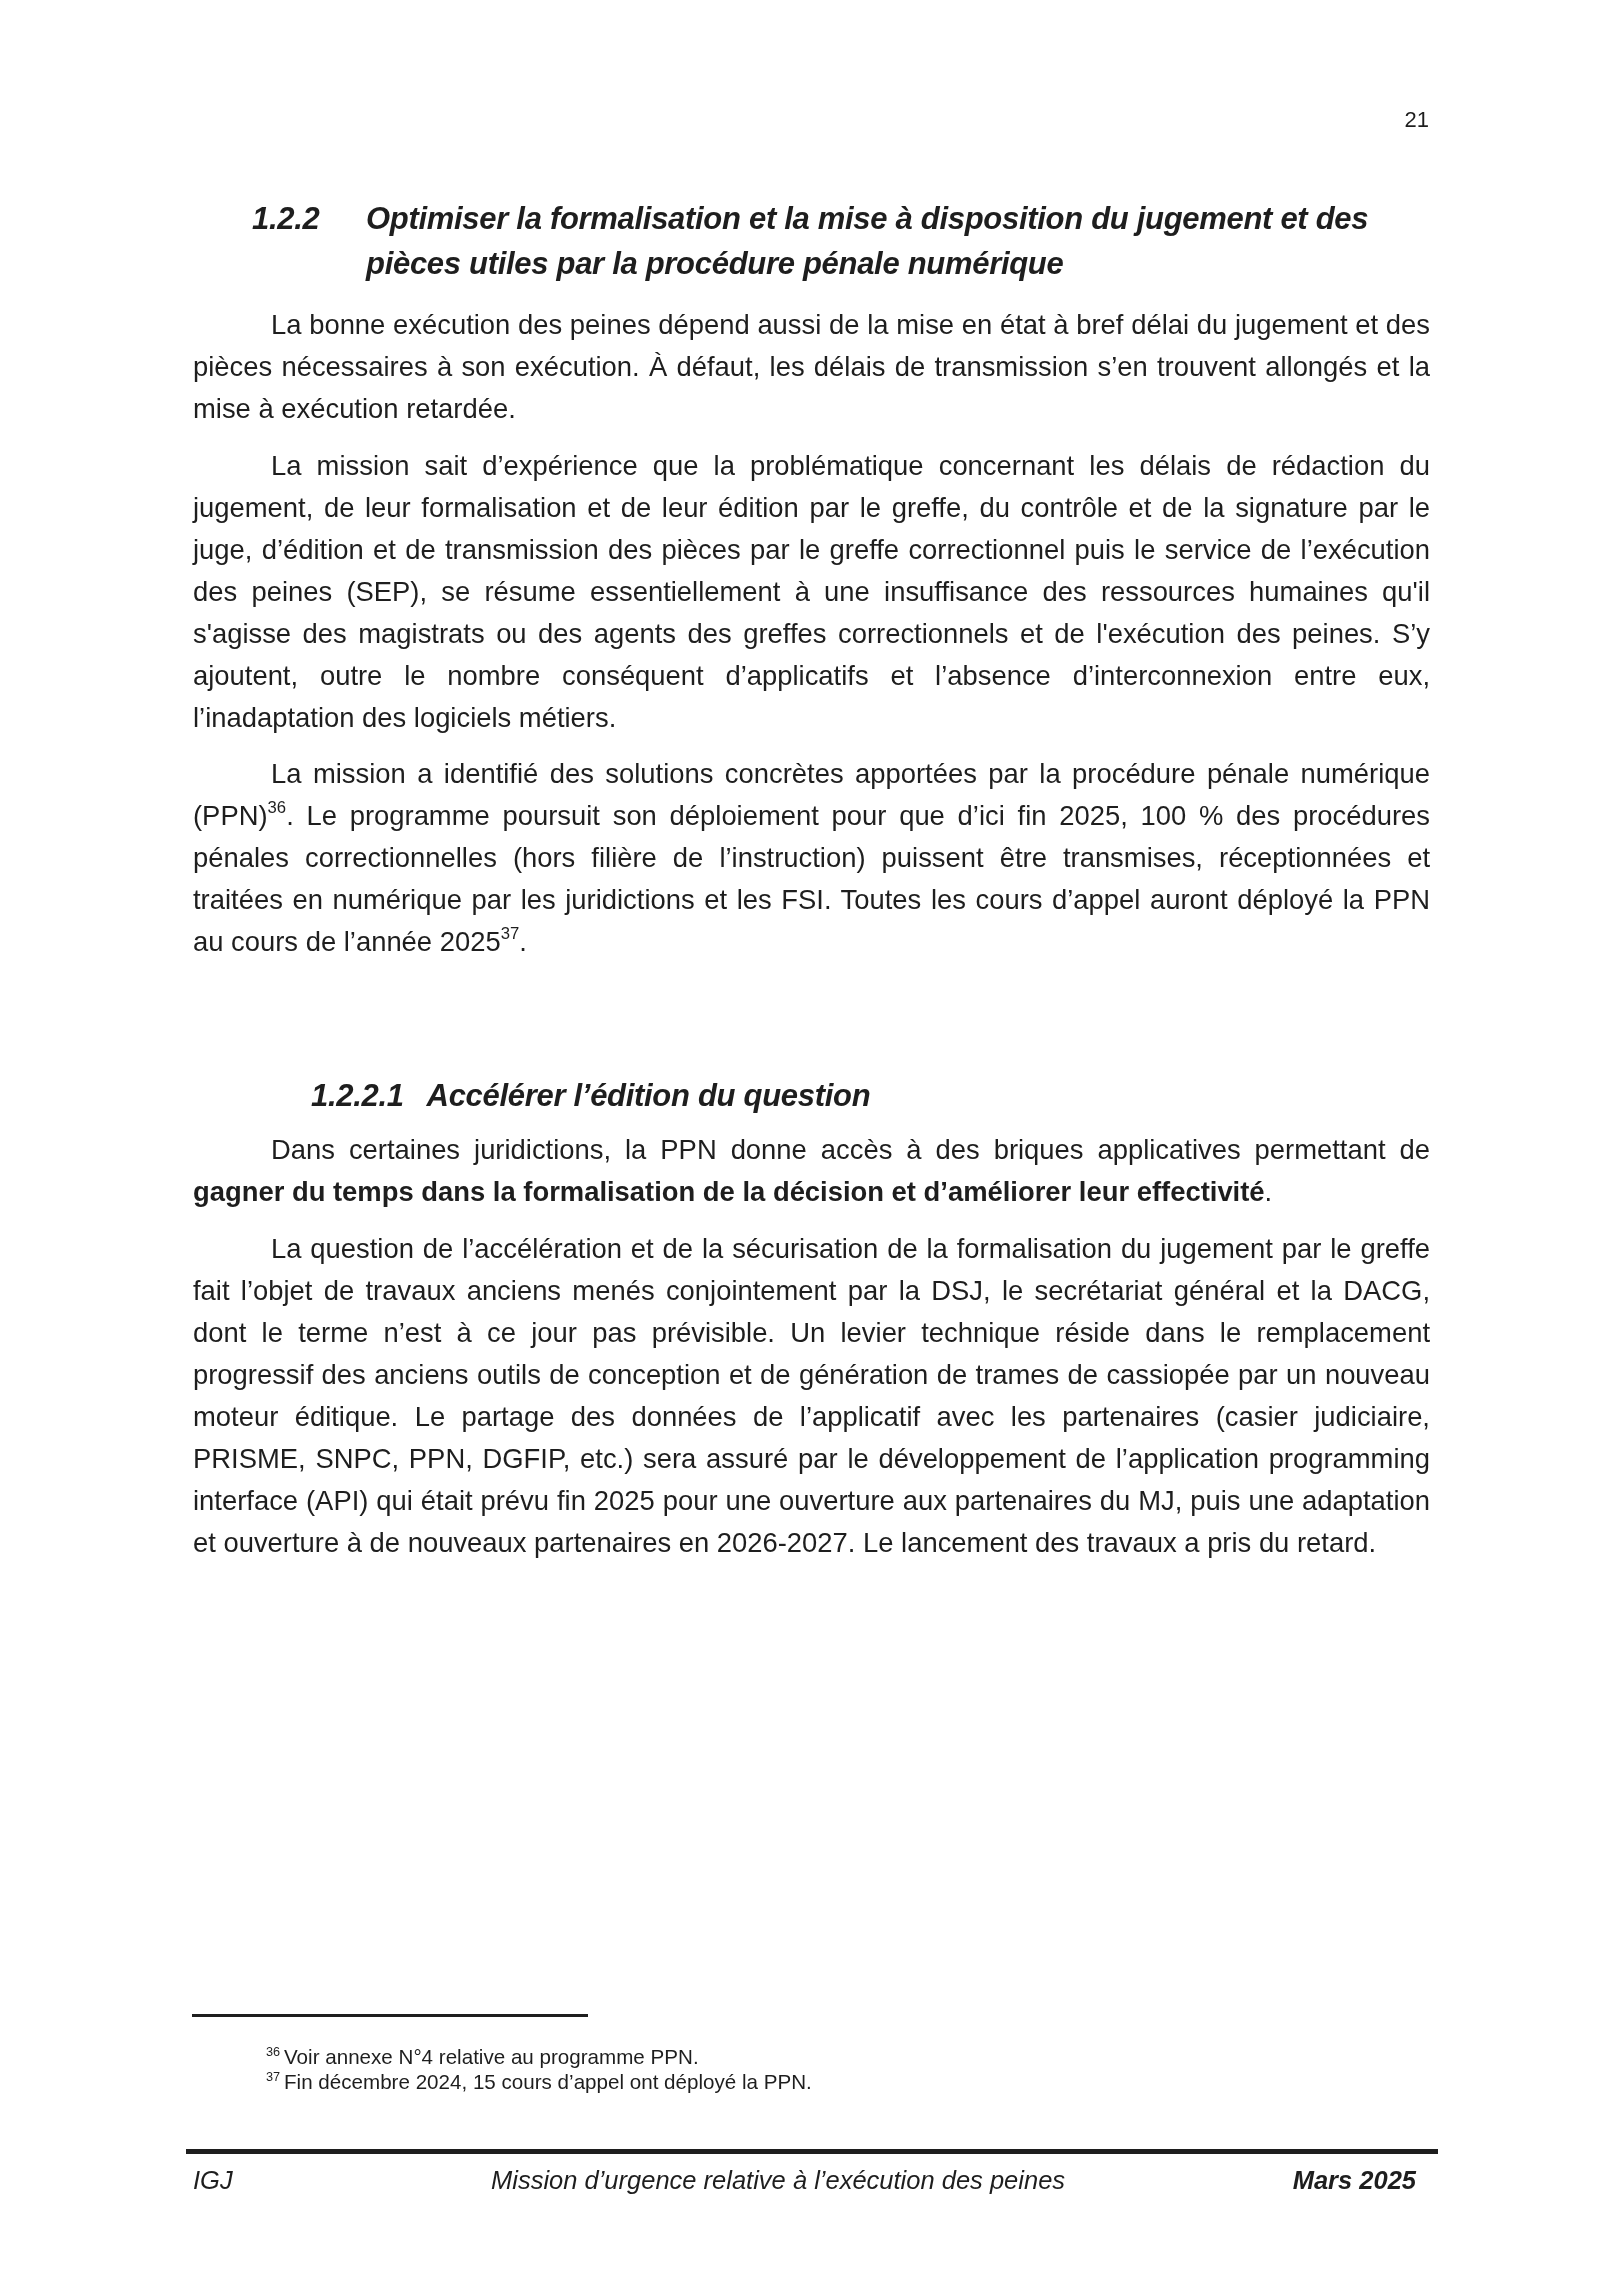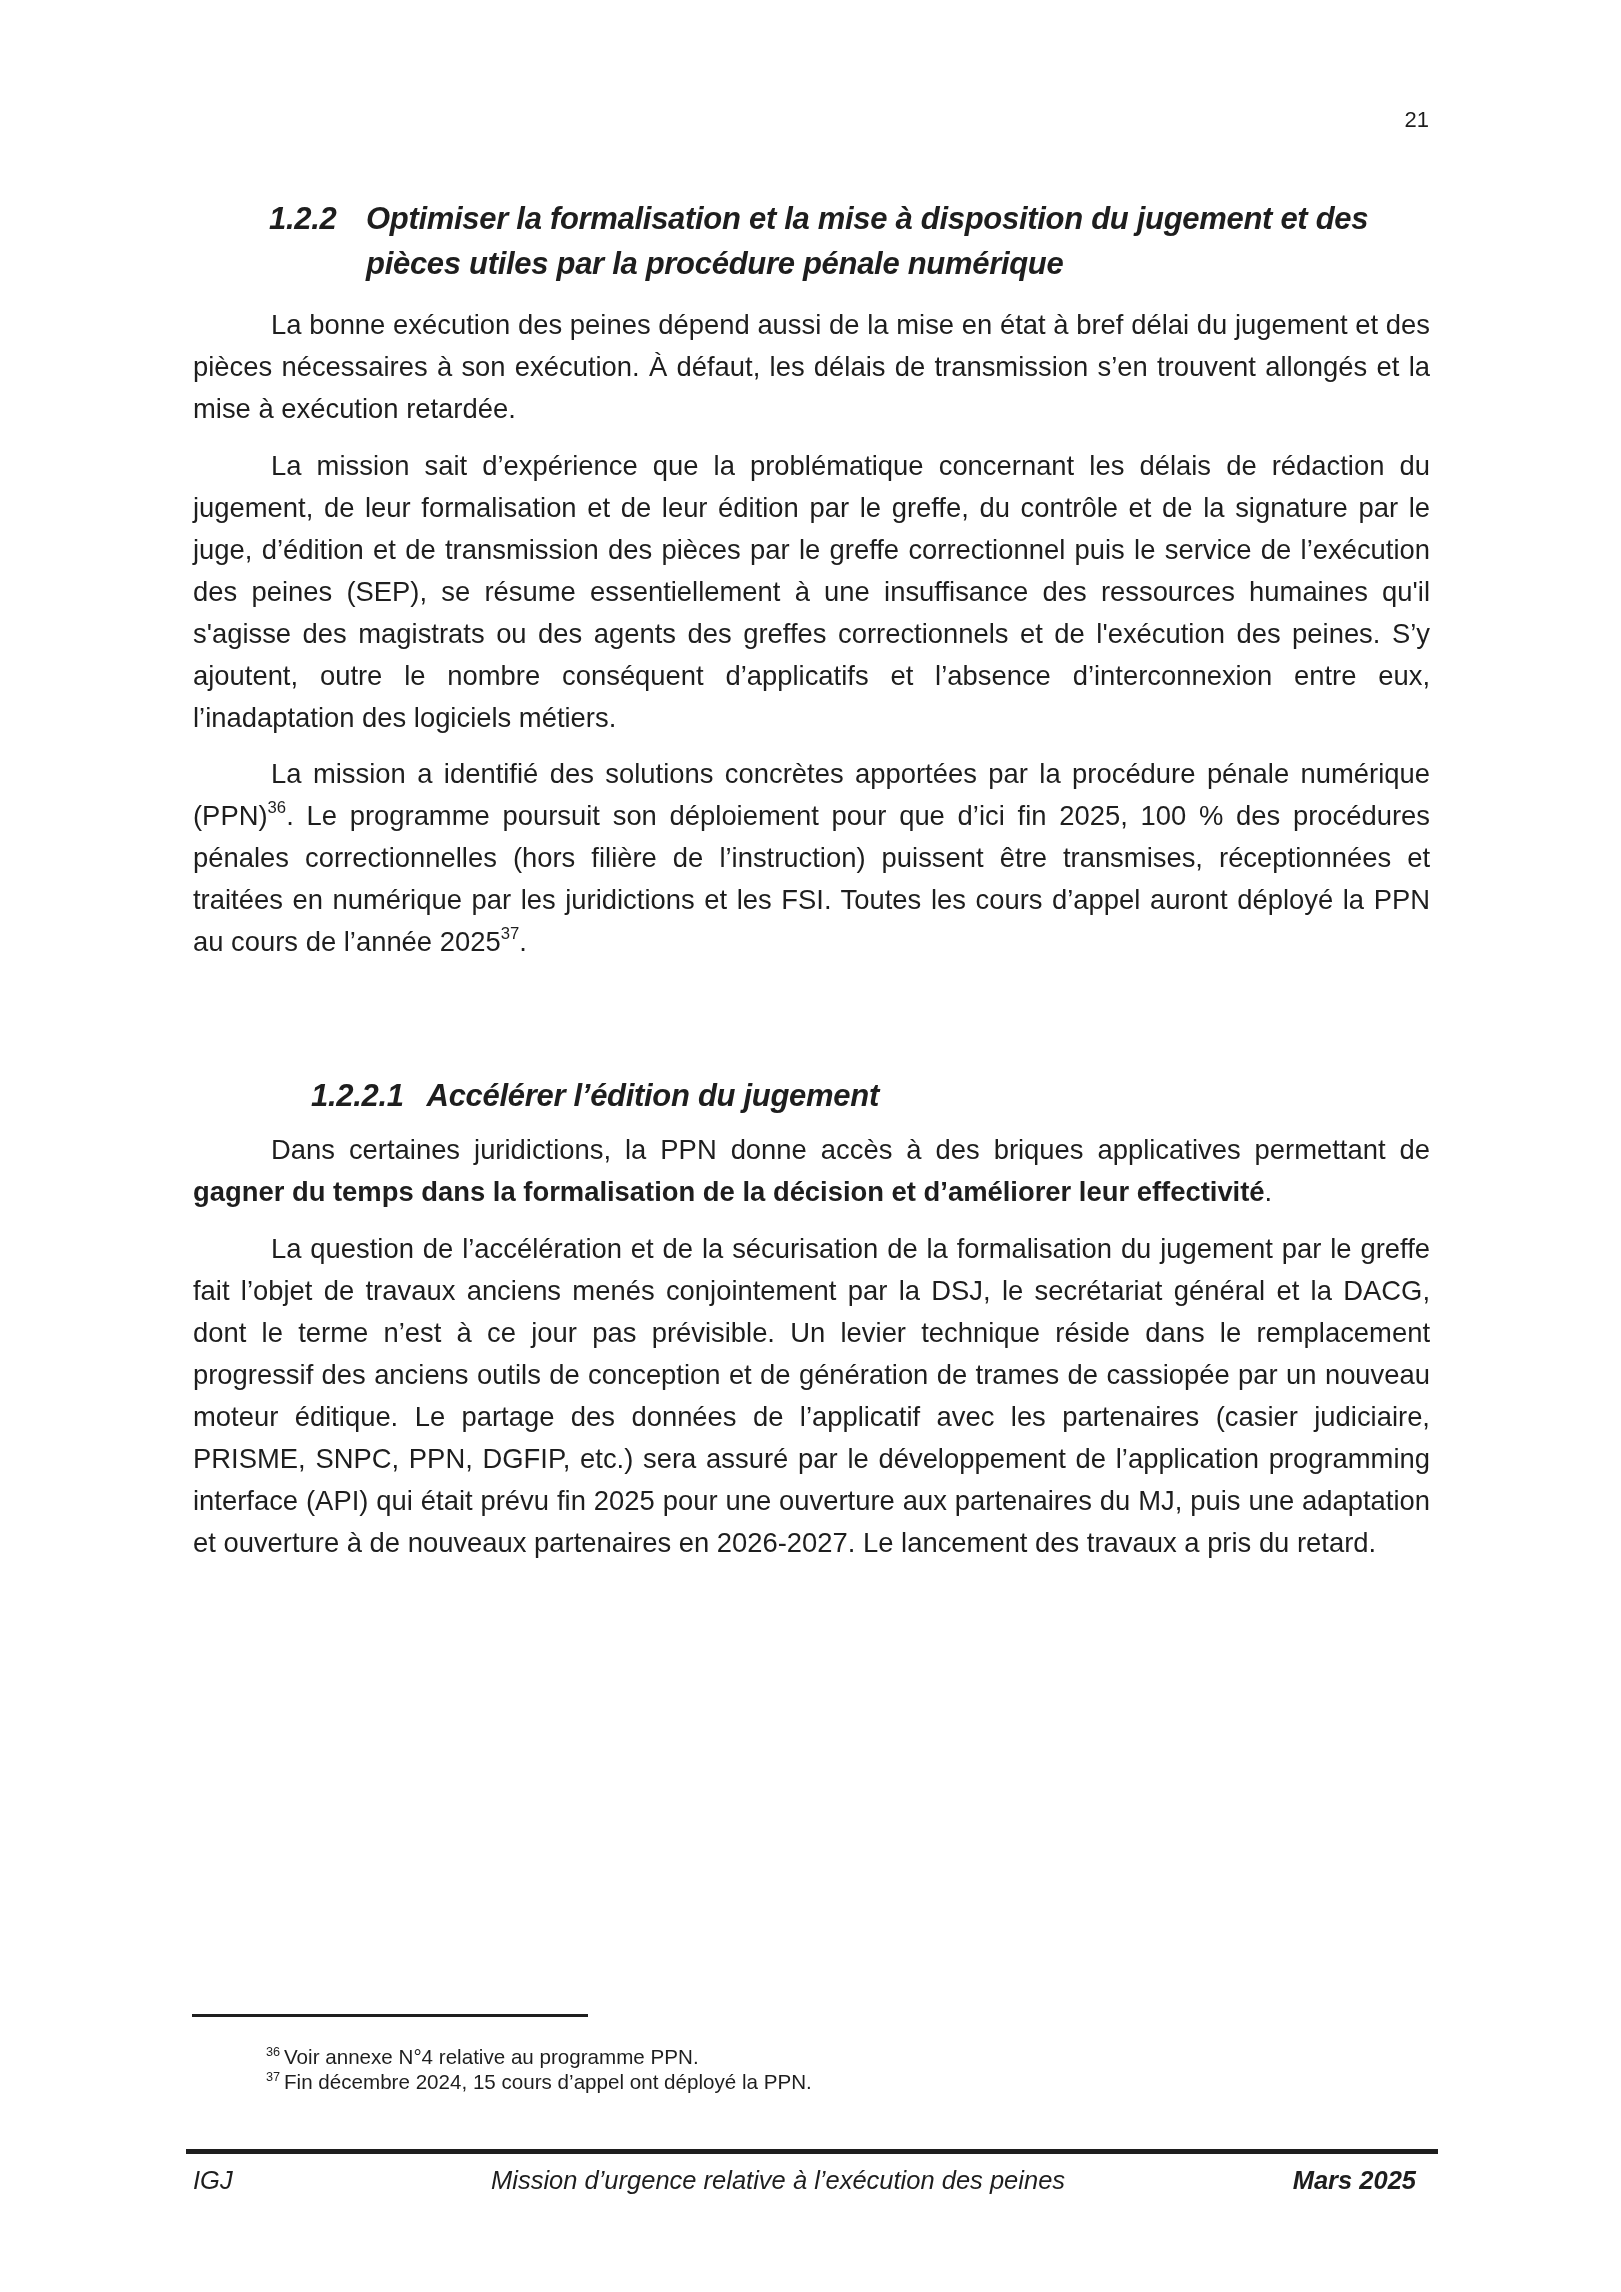--- a/index.html
+++ b/index.html
@@ -28,21 +28,21 @@
       left: 252px;
       width: 1176px;
       font-size: 31px;
       line-height: 45px;
       font-weight: bold;
       font-style: italic;
       letter-spacing: -0.3px;
     }
     .section-heading .num {
       position: absolute;
-      left: 17px;
+      left: 0;
       top: 0;
     }
     .section-heading .title {
       display: block;
       margin-left: 114px;
     }
     .body-block {
       position: absolute;
       left: 193px;
       width: 1237px;
@@ -126,21 +126,21 @@
 </h2>
 
 <div class="body-block block-1">
   <p>La bonne exécution des peines dépend aussi de la mise en état à bref délai du jugement et des pièces nécessaires à son exécution. À défaut, les délais de transmission s’en trouvent allongés et la mise à exécution retardée.</p>
   <p>La mission sait d’expérience que la problématique concernant les délais de rédaction du jugement, de leur formalisation et de leur édition par le greffe, du contrôle et de la signature par le juge, d’édition et de transmission des pièces par le greffe correctionnel puis le service de l’exécution des peines (SEP), se résume essentiellement à une insuffisance des ressources humaines qu'il s'agisse des magistrats ou des agents des greffes correctionnels et de l'exécution des peines. S’y ajoutent, outre le nombre conséquent d’applicatifs et l’absence d’interconnexion entre eux, l’inadaptation des logiciels métiers.</p>
   <p><span>La mission a identifié des solutions concrètes apportées par la procédure pénale numérique (PPN)</span><sup>36</sup><span>. Le programme poursuit son déploiement pour que d’ici fin 2025, 100 % des procédures pénales correctionnelles (hors filière de l’instruction) puissent être transmises, réceptionnées et traitées en numérique par les juridictions et les FSI. Toutes les cours d’appel auront déployé la PPN au cours de l’année 2025</span><sup>37</sup><span>.</span></p>
 </div>
 
 <h3 class="subsection-heading" style="margin:0;">
   <span class="num">1.2.2.1</span>
-  <span class="title">Accélérer l’édition du jugement</span>
+  <span class="title">Accélérer l’édition du question</span>
 </h3>
 
 <div class="body-block block-2">
   <p><span>Dans certaines juridictions, la PPN donne accès à des briques applicatives permettant de </span><strong>gagner du temps dans la formalisation de la décision et d’améliorer leur effectivité</strong><span>.</span></p>
   <p>La question de l’accélération et de la sécurisation de la formalisation du jugement par le greffe fait l’objet de travaux anciens menés conjointement par la DSJ, le secrétariat général et la DACG, dont le terme n’est à ce jour pas prévisible. Un levier technique réside dans le remplacement progressif des anciens outils de conception et de génération de trames de cassiopée par un nouveau moteur éditique. Le partage des données de l’applicatif avec les partenaires (casier judiciaire, PRISME, SNPC, PPN, DGFIP, etc.) sera assuré par le développement de l’application programming interface (API) qui était prévu fin 2025 pour une ouverture aux partenaires du MJ, puis une adaptation et ouverture à de nouveaux partenaires en 2026-2027. Le lancement des travaux a pris du retard.</p>
 </div>
 
 <div class="footnote-rule"></div>
 
 <div class="footnotes">

